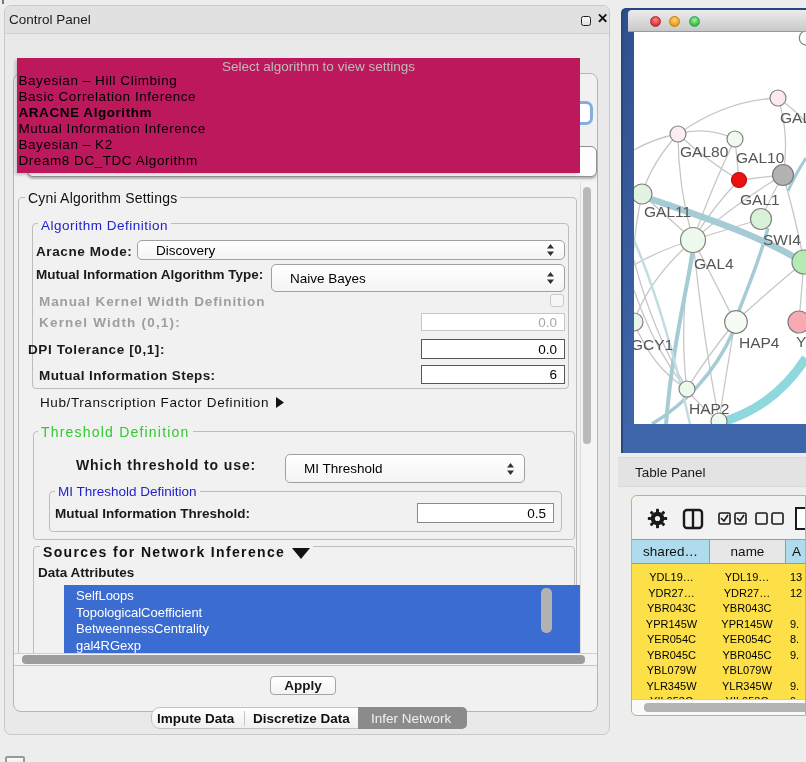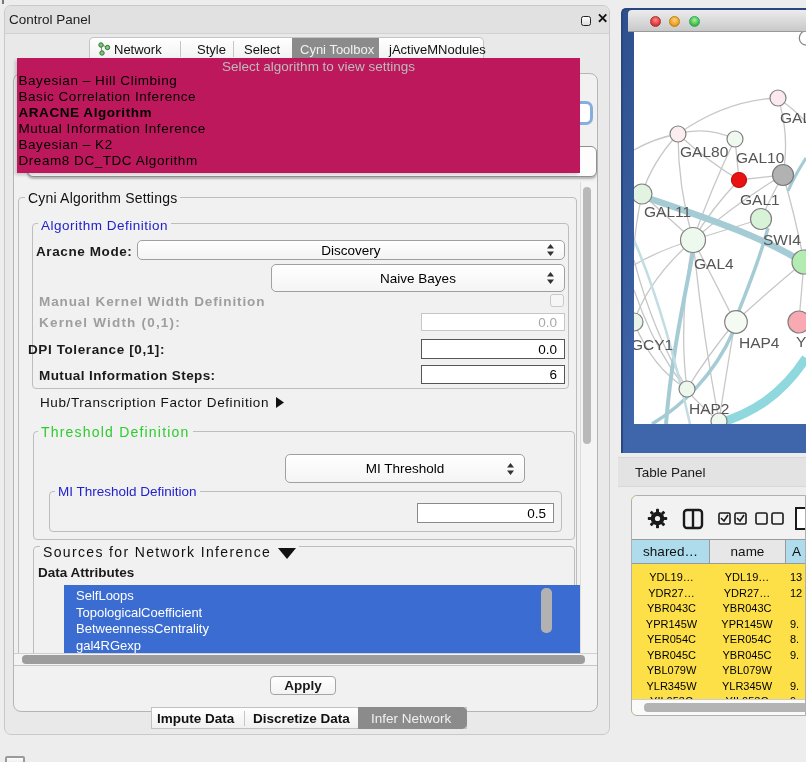--- a/index.html
+++ b/index.html
@@ -1,58 +1,39 @@
 <!DOCTYPE html>
 <html><head>
 <meta charset="utf-8">
 <style>
   * { margin:0; padding:0; box-sizing:border-box; }
   html,body { width:806px; height:762px; overflow:hidden; }
   body { background:#ededed; font-family:"Liberation Sans", sans-serif; position:relative; }
   .abs { position:absolute; }
   .lb { font-size:13.5px; font-weight:bold; color:#1a1a1a; white-space:nowrap; }
   .combo { background:linear-gradient(#ffffff,#f4f4f4); border:1px solid #a0a0a0; border-radius:5px; display:flex; align-items:center; }
-  .combo span { font-size:13.5px; color:#000; padding-left:18px; flex:1;text-align:center; }
+  .combo span { font-size:13.5px; color:#000; padding-left:18px; flex:1; }
   .combo svg { margin-right:9px; }
   .fld { background:#fff; font-size:13.5px; text-align:right; padding-right:7px; display:flex; align-items:center; justify-content:flex-end; }
 </style>
 </head>
 <body>
 
 <div class="abs" style="left:2px;top:0;width:1.5px;height:4px;background:#777;"></div>
 
 <div class="abs" id="win" style="left:4px;top:5px;width:606px;height:730px;background:#e9e9e9;border:1px solid #c9c9c9;border-radius:7px;">
 
   <div class="abs" style="left:0;top:0;width:100%;height:28px;background:#e1e1e1;border-bottom:1px solid #d2d2d2;border-radius:6px 6px 0 0;">
     <div class="abs" style="left:4px;top:6px;font-size:13.5px;color:#1c1c1c;">Control Panel</div>
 
     <div class="abs" style="left:576px;top:10px;width:10px;height:10px;border:1.8px solid #222;border-radius:2.5px;background:linear-gradient(#fff,#ddd);"></div>
 
     <div class="abs" style="left:592px;top:4px;font-size:13.5px;font-weight:bold;color:#111;">✕</div>
   </div>
 
-  <div class="abs" style="left:84px;top:31px;width:395px;height:22px;background:linear-gradient(#ffffff,#f2f2f2);border:1px solid #c4c4c4;border-bottom:1px solid #a9a9a9;border-radius:5px 5px 0 0;">
-
-    <svg class="abs" style="left:7px;top:4px;" width="14" height="14" viewBox="0 0 14 14">
-      <line x1="4" y1="3" x2="10" y2="5" stroke="#888" stroke-width="1"></line>
-      <line x1="4" y1="3" x2="5" y2="11" stroke="#888" stroke-width="1"></line>
-      <circle cx="4" cy="3" r="2.2" fill="#7ec87e" stroke="#2c7a2c"></circle>
-      <circle cx="10.5" cy="5.5" r="2.2" fill="#7ec87e" stroke="#2c7a2c"></circle>
-      <circle cx="5" cy="11" r="2.2" fill="#7ec87e" stroke="#2c7a2c"></circle>
-    </svg>
-    <div class="abs" style="left:24px;top:4px;font-size:13px;color:#111;">Network</div>
-    <div class="abs" style="left:90px;top:3px;width:1px;height:16px;background:#c6c6c6;"></div>
-    <div class="abs" style="left:107px;top:4px;font-size:13px;color:#111;">Style</div>
-    <div class="abs" style="left:143px;top:3px;width:1px;height:16px;background:#c6c6c6;"></div>
-    <div class="abs" style="left:154px;top:4px;font-size:13px;color:#111;">Select</div>
-    <div class="abs" style="left:202px;top:0px;width:87px;height:22px;background:#8b8b8b;">
-      <div class="abs" style="left:8px;top:4px;font-size:13px;color:#f2f2f2;">Cyni Toolbox</div>
-    </div>
-    <div class="abs" style="left:299px;top:4px;font-size:13px;color:#111;">jActiveMNodules</div>
-  </div>
 
   <div class="abs" id="panel" style="left:8px;top:67px;width:585px;height:639px;background:#f1f1f1;border:1px solid #b5b5b5;border-radius:8px;overflow:hidden;">
 
     <div class="abs" style="left:10px;top:27px;width:569px;height:24px;background:#fff;border:3px solid #85aede;border-radius:7px;z-index:6;"></div>
 
     <div class="abs" style="left:13px;top:72px;width:570px;height:31px;background:#fdfdfd;border:1px solid #909090;border-radius:6px;box-shadow:0 2px 2px rgba(0,0,0,0.25);z-index:6;"></div>
 
     <div class="abs" id="form" style="left:0;top:0px;width:566px;height:579px;overflow:hidden;">
 
       <div class="abs" style="left:4px;top:123px;width:559px;height:530px;border:1px solid #bdbdbd;border-radius:4px;"></div>
@@ -61,20 +42,21 @@
       <div class="abs" style="left:18px;top:149px;width:537px;height:166px;border:1px solid #bdbdbd;border-radius:4px;"></div>
       <div class="abs" style="left:24px;top:144px;background:#f1f1f1;padding:0 3px;font-size:13.5px;color:#2222cc;letter-spacing:0.5px;">Algorithm Definition</div>
 
       <div class="abs lb" style="left:22px;top:170px;letter-spacing:0.6px;">Aracne Mode:</div>
       <div class="abs combo" style="left:123px;top:166px;width:428px;height:20px;">
           <span>Discovery</span>
           <svg width="9" height="14" viewBox="0 0 9 14">
             <path d="M4.5,1 L8,5.5 L1,5.5 Z M4.5,13 L1,8.5 L8,8.5 Z" fill="#333"></path>
           </svg>
         </div>
+      <div class="abs lb" style="left:22px;top:193px;">Mutual Information Algorithm Type:</div>
       <div class="abs combo" style="left:257px;top:190px;width:294px;height:28px;">
           <span>Naive Bayes</span>
           <svg width="9" height="14" viewBox="0 0 9 14">
             <path d="M4.5,1 L8,5.5 L1,5.5 Z M4.5,13 L1,8.5 L8,8.5 Z" fill="#333"></path>
           </svg>
         </div>
 
       <div class="abs lb" style="left:25px;top:220px;color:#9e9e9e;letter-spacing:0.9px;">Manual Kernel Width Definition</div>
       <div class="abs" style="left:536px;top:220px;width:14px;height:13px;background:#f6f6f6;border:1px solid #c9c9c9;border-radius:3px;"></div>
       <div class="abs lb" style="left:25px;top:241px;color:#9e9e9e;letter-spacing:1.2px;">Kernel Width (0,1):</div>
@@ -84,52 +66,54 @@
       <div class="abs lb" style="left:25px;top:294px;letter-spacing:0.4px;">Mutual Information Steps:</div>
       <div class="abs fld" style="left:407px;top:291px;width:144px;height:19px;border:1.5px solid #565656;color:#000;">6</div>
 
       <div class="abs" style="left:26px;top:321px;font-size:13.5px;color:#111;letter-spacing:0.6px;">Hub/Transcription Factor Definition</div>
       <svg class="abs" style="left:261px;top:322px;" width="10" height="13" viewBox="0 0 10 13">
           <path d="M1,1 L9,6.5 L1,12 Z" fill="#111"></path>
         </svg>
 
       <div class="abs" style="left:19px;top:357px;width:542px;height:109px;border:1px solid #bdbdbd;border-radius:4px;"></div>
       <div class="abs" style="left:24px;top:350px;background:#f1f1f1;padding:0 3px;font-size:14px;color:#2ecc2e;letter-spacing:1.2px;">Threshold Definition</div>
+      <div class="abs lb" style="left:62px;top:383px;font-size:14px;letter-spacing:0.9px;">Which threshold to use:</div>
       <div class="abs combo" style="left:271px;top:380px;width:240px;height:29px;">
           <span>MI Threshold</span>
           <svg width="9" height="14" viewBox="0 0 9 14">
             <path d="M4.5,1 L8,5.5 L1,5.5 Z M4.5,13 L1,8.5 L8,8.5 Z" fill="#333"></path>
           </svg>
         </div>
 
       <div class="abs" style="left:35px;top:417px;width:513px;height:41px;border:1px solid #bdbdbd;border-radius:4px;"></div>
       <div class="abs" style="left:41px;top:410px;background:#f1f1f1;padding:0 3px;font-size:13.5px;color:#2222cc;position:absolute;">MI Threshold Definition</div>
+      <div class="abs lb" style="left:41px;top:432px;">Mutual Information Threshold:</div>
       <div class="abs fld" style="left:403px;top:429px;width:137px;height:20px;border:1px solid #8a8a8a;color:#000;">0.5</div>
 
       <div class="abs" style="left:19px;top:472px;width:542px;height:200px;border:1px solid #bdbdbd;border-radius:4px;"></div>
-      <div class="abs" style="left:26px;top:470px;background:#f1f1f1;padding:0 3px;font-size:14px;color:#111;letter-spacing:1.35px;position:absolute;">Sources for Network Inference <span style="display:inline-block;width:0;height:0;border-left:9.5px solid transparent;border-right:9.5px solid transparent;border-top:11px solid #111;vertical-align:middle;margin-left:2px;"></span></div>
+      <div class="abs" style="left:26px;top:470px;background:#f1f1f1;padding:0 3px;font-size:14px;color:#111;letter-spacing:1.35px;position:absolute;font-weight:bold;">Sources for Network Inference <span style="display:inline-block;width:0;height:0;border-left:9.5px solid transparent;border-right:9.5px solid transparent;border-top:11px solid #111;vertical-align:middle;margin-left:2px;"></span></div>
       <div class="abs lb" style="left:24px;top:491px;">Data Attributes</div>
 
       <div class="abs" style="left:522px;top:511px;width:20px;height:68px;background:#fff;"></div>
       <div class="abs" style="left:50px;top:511px;width:537px;height:68px;background:#3b6cd1;overflow:hidden;">
         <div style="padding:3px 0 0 12px;font-size:13px;color:#fff;line-height:16.5px;">SelfLoops<br>TopologicalCoefficient<br>BetweennessCentrality<br>gal4RGexp</div>
       </div>
       <div class="abs" style="left:527px;top:514px;width:11px;height:45px;background:#b2b2b2;border-radius:5px;"></div>
     </div>
 
     <div class="abs" style="left:566px;top:108px;width:17px;height:471px;background:#f4f4f4;border-left:1px solid #dcdcdc;"></div>
     <div class="abs" style="left:569px;top:113px;width:8px;height:257px;background:#b9b9b9;border-radius:4px;"></div>
 
     <div class="abs" style="left:0px;top:579px;width:585px;height:13px;background:#f4f4f4;border-top:1px solid #d0d0d0;border-bottom:1px solid #c6c6c6;"></div>
     <div class="abs" style="left:8px;top:581px;width:563px;height:9px;background:#9d9d9d;border-radius:4px;"></div>
 
     <div class="abs" style="left:256px;top:602px;width:66px;height:19px;background:linear-gradient(#ffffff,#f3f3f3);border:1px solid #a5a5a5;border-radius:4px;text-align:center;font-size:13.5px;font-weight:bold;color:#1a1a1a;line-height:17px;">Apply</div>
   </div>
 
-  <div class="abs" style="left:146px;top:701px;width:316px;height:22px;background:linear-gradient(#ffffff,#f0f0f0);border:1px solid #c2c2c2;border-radius:0;text-decoration:underline;">
+  <div class="abs" style="left:146px;top:701px;width:316px;height:22px;background:linear-gradient(#ffffff,#f0f0f0);border:1px solid #c2c2c2;border-radius:9px;text-decoration:underline;">
     <div class="abs" style="left:5px;top:3px;font-size:13.5px;font-weight:bold;color:#111;">Impute Data</div>
     <div class="abs" style="left:92px;top:3px;width:1px;height:15px;background:#c6c6c6;"></div>
     <div class="abs" style="left:101px;top:3px;font-size:13.5px;font-weight:bold;color:#111;">Discretize Data</div>
     <div class="abs" style="left:206px;top:-1px;width:109px;height:22px;background:#8b8b8b;border-radius:0 5px 5px 0;">
       <div class="abs" style="left:13px;top:4px;font-size:13.5px;color:#f0f0f0;">Infer Network</div>
     </div>
   </div>
 </div>
 
 <div class="abs" id="popup" style="left:17px;top:58px;width:563px;height:115px;background:#be185d;box-shadow:-2px 2px 3px rgba(0,0,0,0.18);z-index:20;">

